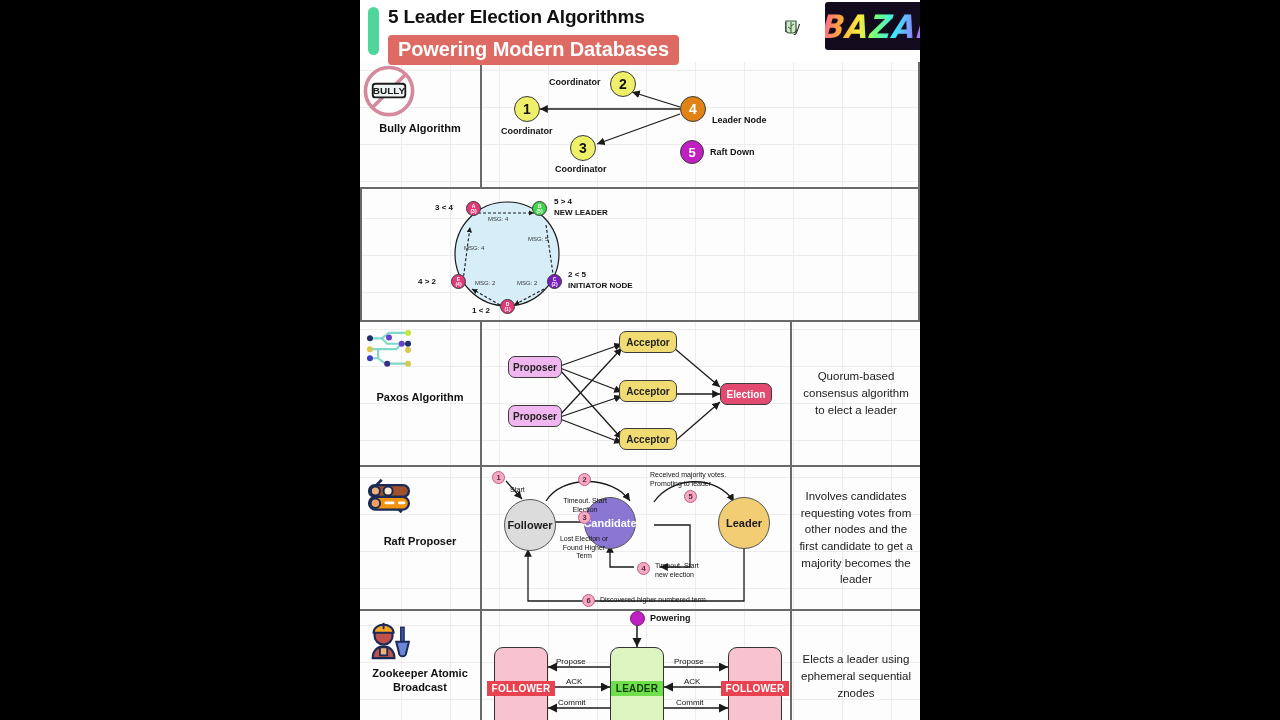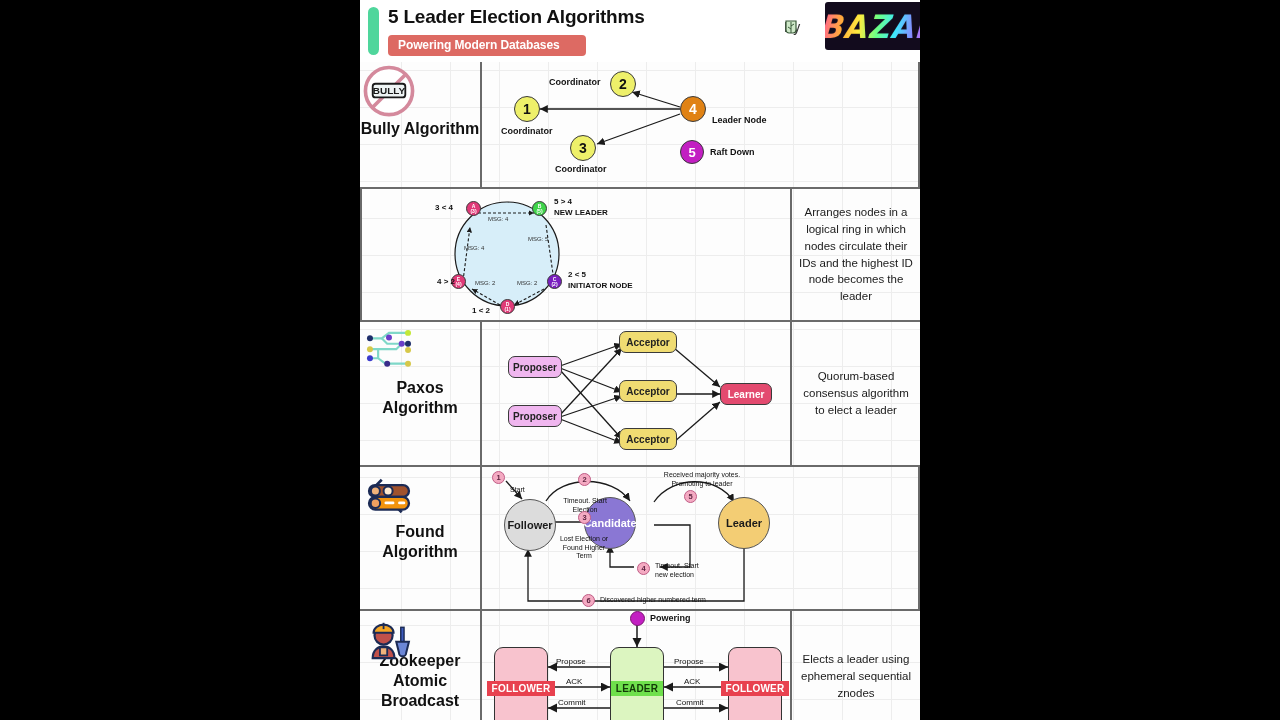--- a/index.html
+++ b/index.html
@@ -9,55 +9,55 @@
   #grid{position:absolute;inset:0;
     background-image:
       linear-gradient(to right,#ededed 1px,transparent 1px),
       linear-gradient(to bottom,#ededed 1px,transparent 1px);
     background-size:49px 37px;background-position:-8px -4px;}
 
   
   #header{position:absolute;left:0;top:0;width:560px;height:62px;background:#fff;z-index:6;}
   #accent{position:absolute;left:8px;top:7px;width:11px;height:48px;border-radius:6px;background:#4fd69c;}
   #title{position:absolute;left:28px;top:6px;font-size:19px;font-weight:bold;color:#111;letter-spacing:-.2px;}
-  #subtitle{position:absolute;left:28px;top:35px;background:#dd6a63;color:#fff;font-size:12px;font-weight:bold;
-    padding:3px 26px 4px 10px;border-radius:4px;letter-spacing:-.1px;}
+  #subtitle{position:absolute;left:28px;top:35px;background:#dd6a63;color:#fff;font-size:20px;font-weight:bold;
+    padding:3px 10px 4px 10px;border-radius:4px;letter-spacing:-.1px;}
   #byline{position:absolute;left:424px;top:19px;display:flex;align-items:center;gap:3px;font-size:14px;color:#333;font-weight:500;}
   #logo{position:absolute;left:465px;top:2px;width:110px;height:48px;border-radius:3px;overflow:hidden;background:#120b1d;
     display:flex;align-items:center;justify-content:center;}
   #logo .lg{font-family:"DejaVu Sans",sans-serif;font-size:30px;font-weight:bold;font-style:italic;letter-spacing:1px;
     background:linear-gradient(92deg,#ff2d6f 0%,#ff8a00 16%,#ffe600 32%,#3cff5e 48%,#00e0ff 64%,#6a5bff 80%,#ff2dd4 100%);
     -webkit-background-clip:text;background-clip:text;color:transparent;
     text-shadow:0 0 1px rgba(255,255,255,.25);transform:skewX(-6deg) scaleY(1.08);}
 
   
   #table{position:absolute;left:0;top:62px;width:560px;height:658px;}
   .row{position:relative;width:560px;display:flex;box-sizing:border-box;}
   .row + .row{border-top:2px solid #6a6a6a;}
   .colA{position:relative;width:120px;flex:0 0 120px;display:flex;flex-direction:column;align-items:center;justify-content:center;}
   .colB{position:relative;flex:1 1 auto;border-left:2px solid #6a6a6a;border-right:2px solid #6a6a6a;}
   .colC{position:relative;width:128px;flex:0 0 128px;display:flex;align-items:center;justify-content:center;padding:0 6px;box-sizing:border-box;}
-  .algo-label{font-size:16px;font-weight:bold;color:#111;text-align:center;line-height:1.25;margin-top:8px;}
+  .algo-label{font-size:11px;font-weight:bold;color:#111;text-align:center;line-height:1.25;margin-top:8px;}
   .desc{font-size:11.5px;color:#1a1a1a;text-align:center;line-height:1.45;}
   .icon{width:58px;height:58px;display:block;}
 
   
   .node{position:absolute;border-radius:50%;display:flex;align-items:center;justify-content:center;
     font-weight:bold;color:#111;border:1.4px solid #3a3a3a;box-sizing:border-box;}
   .lbl{position:absolute;font-size:9px;font-weight:bold;color:#111;white-space:nowrap;}
   .lbl.sm{font-size:8px;font-weight:bold;}
   .tiny{position:absolute;font-size:6px;color:#333;white-space:nowrap;}
   svg{position:absolute;left:0;top:0;overflow:visible;}
   .box{position:absolute;border:1.3px solid #3a3a3a;border-radius:7px;display:flex;align-items:center;justify-content:center;
     font-size:10px;font-weight:bold;color:#222;box-sizing:border-box;}
   .circ{position:absolute;border-radius:50%;border:1.3px solid #555;display:flex;align-items:center;justify-content:center;
     font-size:11px;font-weight:bold;color:#1a1a1a;box-sizing:border-box;}
   .step{position:absolute;width:13px;height:13px;border-radius:50%;background:#f4aac2;border:1.2px solid #c05d86;
     display:flex;align-items:center;justify-content:center;font-size:7.5px;font-weight:bold;color:#5e2340;box-sizing:border-box;}
-  .cap{position:absolute;font-size:7px;color:#111;white-space:nowrap;text-align:center;line-height:1.22;}
+  .cap{position:absolute;font-size:7px;color:#111;white-space:nowrap;line-height:1.22;}
   .zbox{position:absolute;border:1.4px solid #333;border-radius:9px;display:flex;align-items:center;justify-content:center;box-sizing:border-box;}
   .ztag{font-size:10px;font-weight:bold;letter-spacing:.2px;padding:2px 5px;}
 </style>
 </head>
 <body>
 
 <div id="stage">
   <div id="sheet">
     <div id="grid"></div>
 
@@ -151,30 +151,27 @@
           <div class="node" style="left:138px;top:110px;width:15px;height:15px;font-size:5px;line-height:1;flex-direction:column;background:#e03a78;color:#fff;border-width:1px">
             <span>D</span>
             <span>(1)</span>
           </div>
           <div class="lbl sm" style="left:110px;top:117px">1 &lt; 2</div>
 
           <div class="node" style="left:89px;top:85px;width:15px;height:15px;font-size:5px;line-height:1;flex-direction:column;background:#e03a78;color:#fff;border-width:1px">
             <span>E</span>
             <span>(4)</span>
           </div>
-          <div class="lbl sm" style="left:75px;top:88px">4 &gt; 2</div>
+          <div class="lbl sm" style="left:56px;top:88px">4 &gt; 2</div>
 
           <div class="tiny" style="left:126px;top:27px">MSG: 4</div>
           <div class="tiny" style="left:166px;top:47px">MSG: 5</div>
           <div class="tiny" style="left:102px;top:56px">MSG: 4</div>
           <div class="tiny" style="left:155px;top:91px">MSG: 2</div>
           <div class="tiny" style="left:113px;top:91px">MSG: 2</div>
-        </div>
-        <div class="colC">
-          <div class="desc">Arranges nodes in a logical ring in which nodes circulate their IDs and the highest ID node becomes the leader</div>
         </div>
       </div>
 
       <div class="row" style="height:145px">
         <div class="colA">
           <svg class="icon" viewBox="0 0 64 64">
             <g stroke="#7fd8c8" stroke-width="2.4" fill="none">
               <path d="M12 18 H24 L32 12 H52"></path>
                 <path d="M12 30 H40 L46 24 H52"></path>
               <path d="M12 40 H20 L28 46 H52"></path>
@@ -213,40 +210,40 @@
               <line x1="192" y1="26" x2="238" y2="65"></line>
               <line x1="192" y1="72" x2="238" y2="72"></line>
               <line x1="192" y1="120" x2="238" y2="80"></line>
             </g>
           </svg>
           <div class="box" style="left:26px;top:34px;width:54px;height:22px;background:#f0b6ef">Proposer</div>
           <div class="box" style="left:26px;top:83px;width:54px;height:22px;background:#f0b6ef">Proposer</div>
           <div class="box" style="left:137px;top:9px;width:58px;height:22px;background:#f0dc72">Acceptor</div>
           <div class="box" style="left:137px;top:58px;width:58px;height:22px;background:#f0dc72">Acceptor</div>
           <div class="box" style="left:137px;top:106px;width:58px;height:22px;background:#f0dc72">Acceptor</div>
-          <div class="box" style="left:238px;top:61px;width:52px;height:22px;background:#e34a6f;color:#fff">Learner</div>
+          <div class="box" style="left:238px;top:61px;width:52px;height:22px;background:#e34a6f;color:#fff">Election</div>
         </div>
         <div class="colC">
           <div class="desc">Quorum-based consensus algorithm to elect a leader</div>
         </div>
       </div>
 
       <div class="row" style="height:144px">
         <div class="colA">
           <svg class="icon" viewBox="0 0 64 64">
             <path d="M18 20 L24 14 M40 44 L46 50" stroke="#1c2b55" stroke-width="3" fill="none"></path>
             <rect x="10" y="20" width="44" height="13" rx="6.5" fill="#a0522d" stroke="#1c2b55" stroke-width="2.6"></rect>
             <rect x="10" y="33" width="44" height="14" rx="7" fill="#f2930d" stroke="#1c2b55" stroke-width="2.6"></rect>
             <circle cx="17" cy="26.5" r="5" fill="#f0b27a" stroke="#1c2b55" stroke-width="2.2"></circle>
             <circle cx="31" cy="26.5" r="5" fill="#fde9cf" stroke="#1c2b55" stroke-width="2.2"></circle>
             <circle cx="17" cy="40" r="5.2" fill="#f0a060" stroke="#1c2b55" stroke-width="2.2"></circle>
             <rect x="27" y="38" width="11" height="3.2" rx="1.6" fill="#fff"></rect>
             <rect x="42" y="38" width="8" height="3.2" rx="1.6" fill="#fff"></rect>
           </svg>
-          <div class="algo-label">Found Algorithm</div>
+          <div class="algo-label">Raft Proposer</div>
         </div>
         <div class="colB">
           <svg width="310" height="144">
             <defs>
                 <marker id="ar4" markerWidth="7" markerHeight="7" refX="6" refY="3" orient="auto">
               <path d="M0,0 L6,3 L0,6 z" fill="#1a1a1a"></path>
                 </marker>
               </defs>
             <g stroke="#1a1a1a" stroke-width="1.3" fill="none" marker-end="url(#ar4)">
               <path d="M24 14 L40 32"></path>
@@ -268,20 +265,23 @@
           <div class="cap" style="left:76px;top:30px;white-space:normal;width:54px;text-align:center">Timeout. Start Election</div>
           <div class="step" style="left:96px;top:44px">3</div>
           <div class="cap" style="left:74px;top:68px;white-space:normal;width:56px;text-align:center">Lost Election or Found Higher Term</div>
           <div class="step" style="left:155px;top:95px">4</div>
           <div class="cap" style="left:173px;top:95px;white-space:normal;width:52px;text-align:left">Timeout. Start new election</div>
           <div class="step" style="left:202px;top:23px">5</div>
           <div class="cap" style="left:168px;top:4px;white-space:normal;width:104px">Received majority votes. Promoting to leader</div>
           <div class="step" style="left:100px;top:127px">6</div>
           <div class="cap" style="left:118px;top:129px;text-align:left">Discovered higher numbered term</div>
         </div>
+        <div class="colC">
+          <div class="desc">Involves candidates requesting votes from other nodes and the first candidate to get a majority becomes the leader</div>
+        </div>
       </div>
 
       <div class="row" style="height:133px">
         <div class="colA">
           <svg class="icon" viewBox="0 0 64 64">
             <path d="M14 52 c0-9 6-13 12-13 s12 4 12 13z" fill="#c0504a" stroke="#1c2b55" stroke-width="2.4"></path>
             <path d="M22 40 h8 v9 h-8z" fill="#f0b27a" stroke="#1c2b55" stroke-width="2"></path>
             <circle cx="26" cy="27" r="10" fill="#c0504a" stroke="#1c2b55" stroke-width="2.4"></circle>
             <path d="M15 24 a11 9 0 0 1 22 0z" fill="#f5a623" stroke="#1c2b55" stroke-width="2.4"></path>
             <path d="M26 13 v7" stroke="#1c2b55" stroke-width="2"></path>

